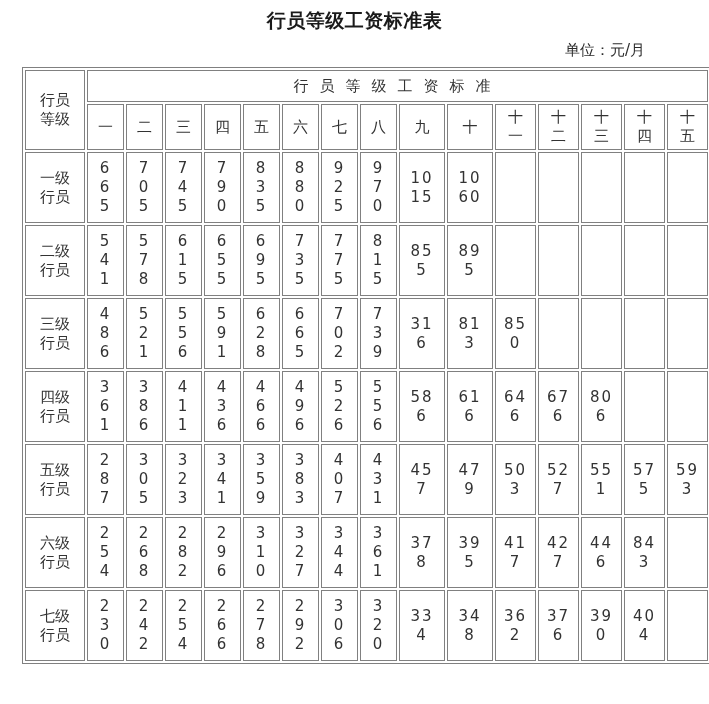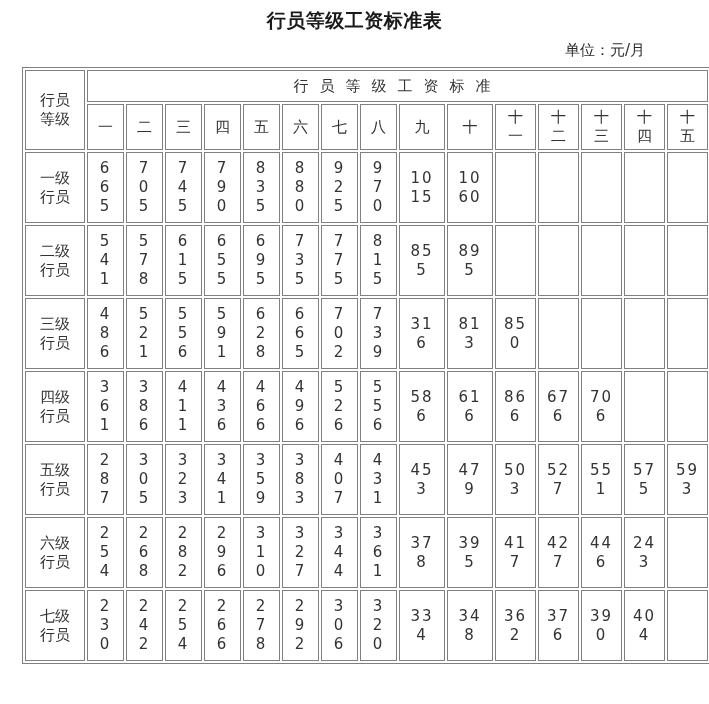--- a/index.html
+++ b/index.html
@@ -244,25 +244,25 @@
         <td class="num-cell">5
 2
 6</td>
         <td class="num-cell">5
 5
 6</td>
         <td class="num-cell">58
 6</td>
         <td class="num-cell">61
 6</td>
-        <td class="num-cell">86
+        <td class="num-cell">64
 6</td>
         <td class="num-cell">67
 6</td>
-        <td class="num-cell">70
+        <td class="num-cell">80
 6</td>
         <td class="num-cell"></td>
         <td class="num-cell"></td>
       </tr>
       <tr class="data-row">
         <td class="row-label-cell">五级
 行员</td>
         <td class="num-cell">2
 8
 7</td>
@@ -281,21 +281,21 @@
         <td class="num-cell">3
 8
 3</td>
         <td class="num-cell">4
 0
 7</td>
         <td class="num-cell">4
 3
 1</td>
         <td class="num-cell">45
-3</td>
+7</td>
         <td class="num-cell">47
 9</td>
         <td class="num-cell">50
 3</td>
         <td class="num-cell">52
 7</td>
         <td class="num-cell">55
 1</td>
         <td class="num-cell">57
 5</td>
@@ -332,21 +332,21 @@
         <td class="num-cell">37
 8</td>
         <td class="num-cell">39
 5</td>
         <td class="num-cell">41
 7</td>
         <td class="num-cell">42
 7</td>
         <td class="num-cell">44
 6</td>
-        <td class="num-cell">24
+        <td class="num-cell">84
 3</td>
         <td class="num-cell"></td>
       </tr>
       <tr class="data-row">
         <td class="row-label-cell">七级
 行员</td>
         <td class="num-cell">2
 3
 0</td>
         <td class="num-cell">2

